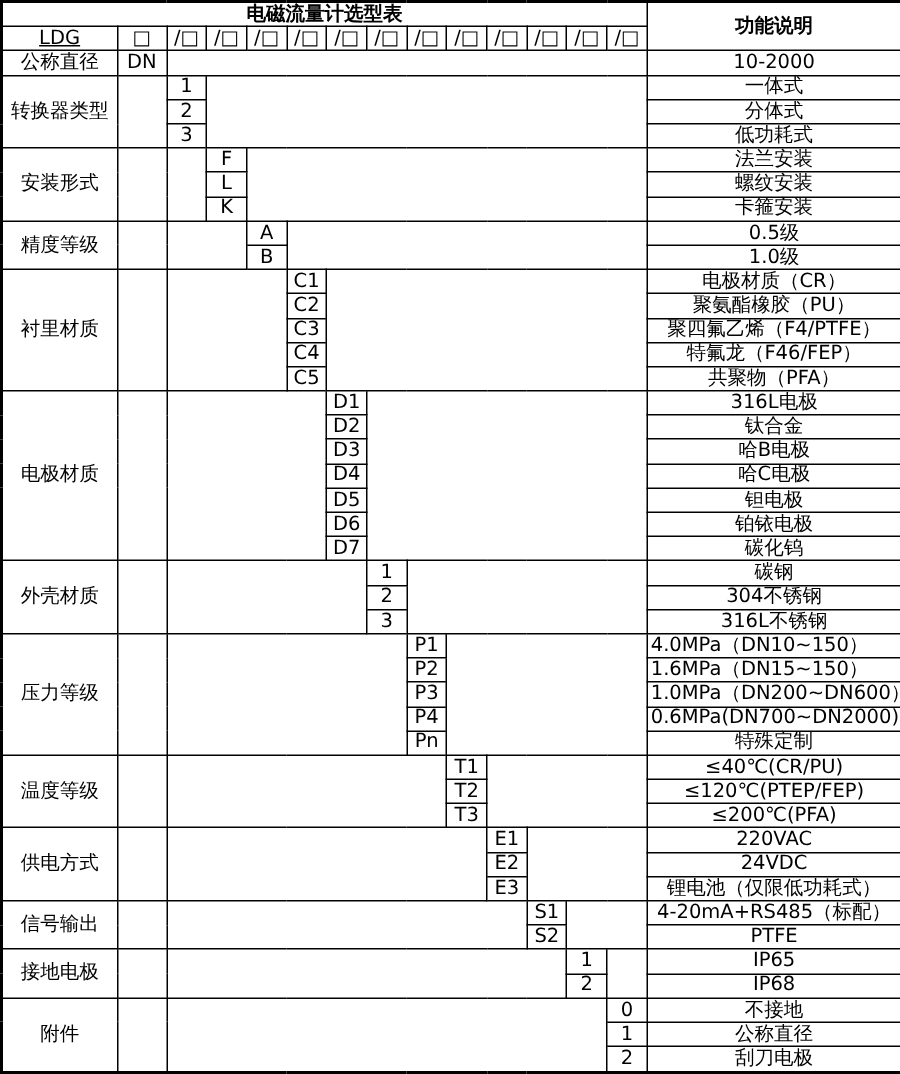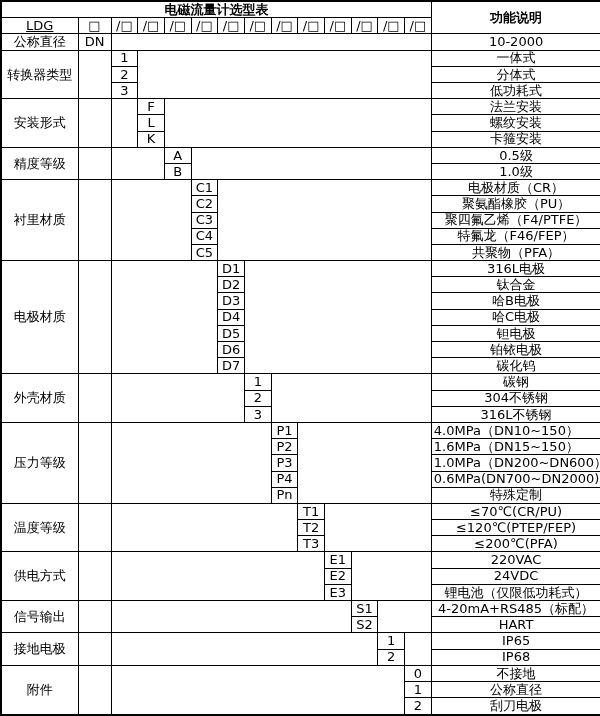--- a/index.html
+++ b/index.html
@@ -222,21 +222,21 @@
         <tr>
           <td class="code">Pn</td>
           <td class="desc">特殊定制</td>
         </tr>
         <tr>
           <td class="lbl" rowspan="3">温度等级</td>
           <td class="empty" rowspan="3"></td>
           <td class="empty" rowspan="3" colspan="7"></td>
           <td class="code">T1</td>
           <td class="empty" rowspan="3" colspan="4"></td>
-          <td class="desc">≤70℃(CR/PU)</td>
+          <td class="desc">≤40℃(CR/PU)</td>
         </tr>
         <tr>
           <td class="code">T2</td>
           <td class="desc">≤120℃(PTEP/FEP)</td>
         </tr>
         <tr>
           <td class="code">T3</td>
           <td class="desc">≤200℃(PFA)</td>
         </tr>
         <tr>
@@ -258,21 +258,21 @@
         <tr>
           <td class="lbl" rowspan="2">信号输出</td>
           <td class="empty" rowspan="2"></td>
           <td class="empty" rowspan="2" colspan="9"></td>
           <td class="code">S1</td>
           <td class="empty" rowspan="2" colspan="2"></td>
           <td class="desc">4-20mA+RS485（标配）</td>
         </tr>
         <tr>
           <td class="code">S2</td>
-          <td class="desc">HART</td>
+          <td class="desc">PTFE</td>
         </tr>
         <tr>
           <td class="lbl" rowspan="2">接地电极</td>
           <td class="empty" rowspan="2"></td>
           <td class="empty" rowspan="2" colspan="10"></td>
           <td class="code">1</td>
           <td class="empty" rowspan="2" colspan="1"></td>
           <td class="desc">IP65</td>
         </tr>
         <tr>

